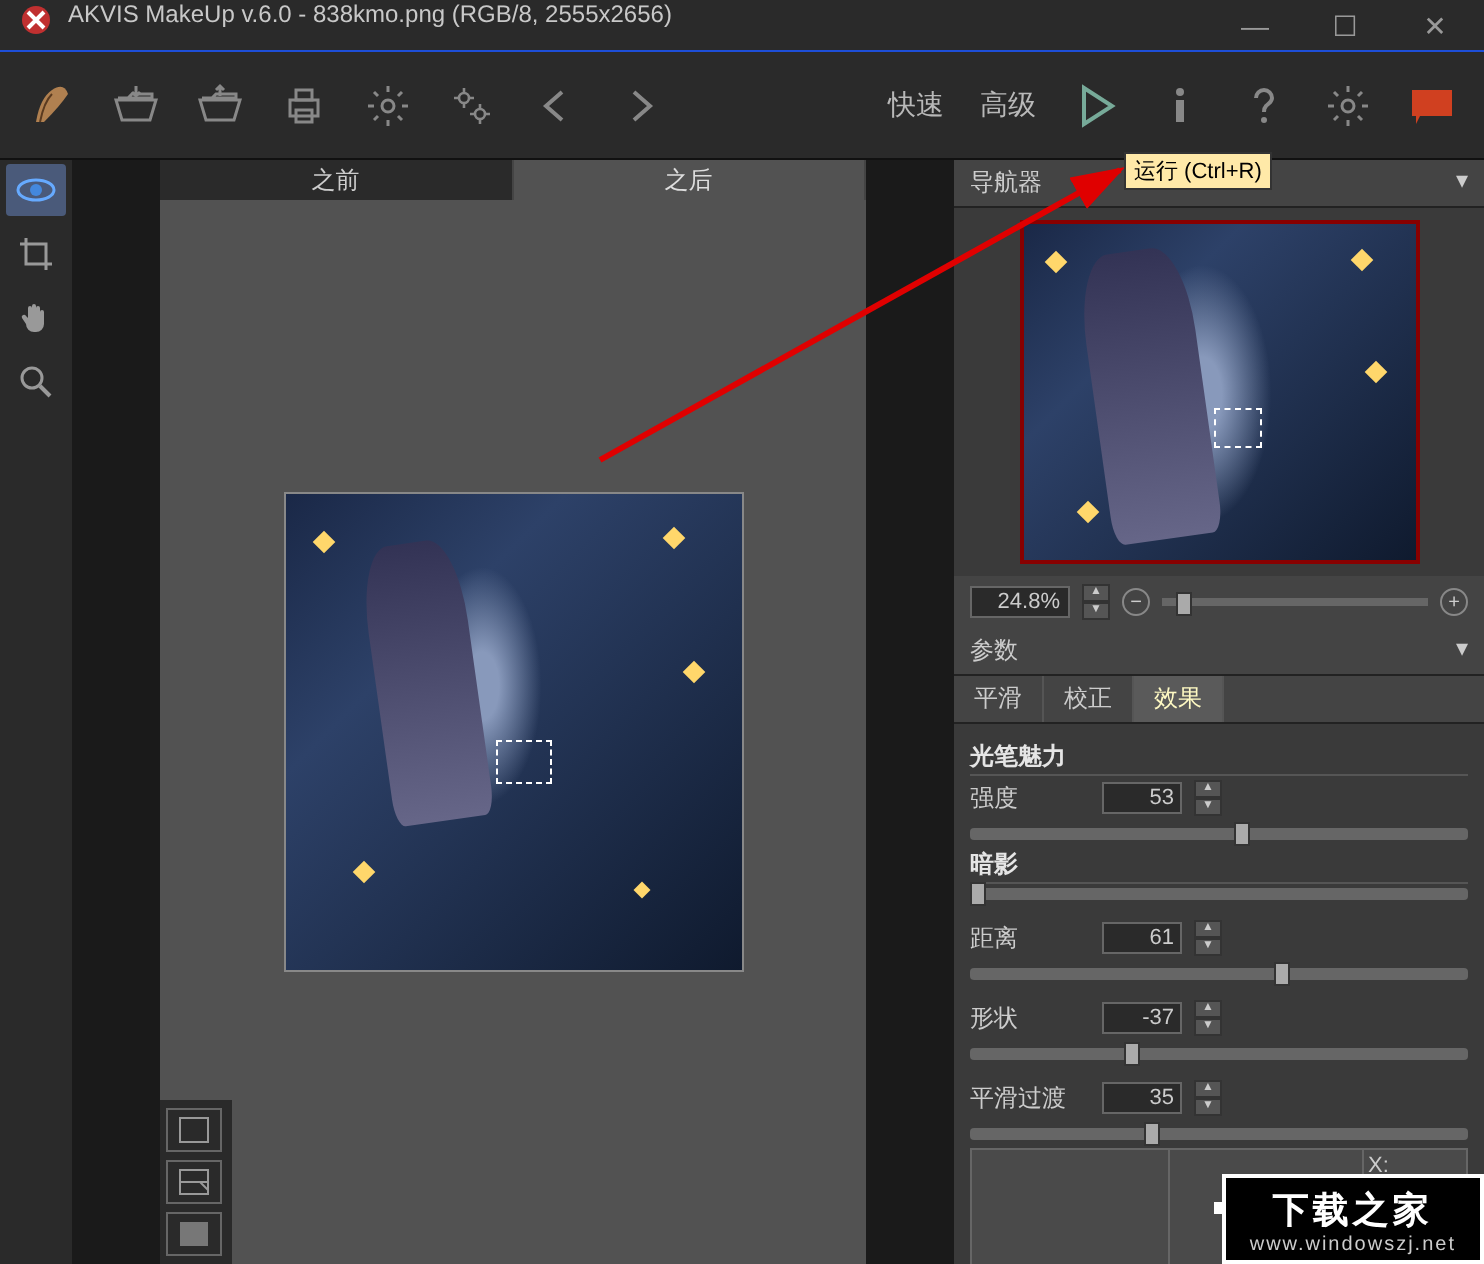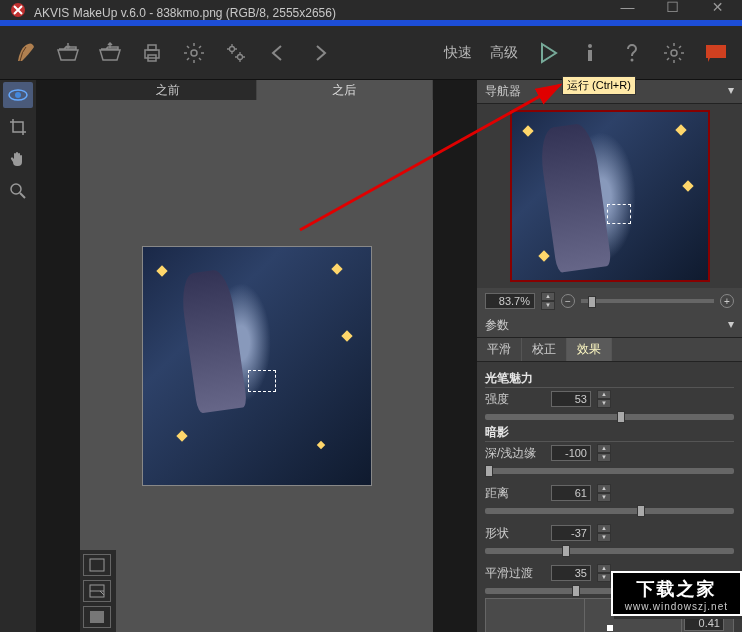--- a/index.html
+++ b/index.html
@@ -1,18 +1,18 @@
 <!DOCTYPE html>
 <html><head>
 <meta charset="utf-8">
 <style>
 * { margin: 0; padding: 0; box-sizing: border-box; font-family: "Microsoft YaHei", Arial, sans-serif; }
 body { background: #1a1a1a; width: 742px; height: 632px; overflow: hidden; user-select: none; }
 
-.titlebar { height: 26px; background: #2a2a2a; display: flex; align-items: flex-end; padding: 0 2px; color: #c8c8c8; font-size: 12px; border-bottom: 6px solid #1d4ed8; }
+.titlebar { height: 26px; background: #2a2a2a; display: flex; align-items: flex-start; padding: 0 2px; color: #c8c8c8; font-size: 12px; border-bottom: 1px solid #1d4ed8; }
 .titlebar .app-icon { width: 20px; height: 20px; margin: 0 6px; display:flex; align-items:center; justify-content:center;}
 .titlebar .title-text { flex: 1; }
 .titlebar .win-btn { width: 45px; height: 26px; display: flex; align-items: center; justify-content: center; color: #999; font-size: 14px; cursor: pointer; }
 
 .toolbar { height: 54px; background: #2a2a2a; display: flex; align-items: center; padding: 0 6px; gap: 2px; border-bottom: 1px solid #111; }
 .tb-btn { width: 40px; height: 40px; display: flex; align-items: center; justify-content: center; border-radius: 3px; cursor: pointer; color: #8a8a8a; }
 .tb-text { padding: 4px 8px; color: #b8b8b8; font-size: 14px; cursor: pointer; }
 .spacer { flex: 1; }
 
 .main { display: flex; height: calc(100% - 80px); gap: 44px; }
@@ -52,21 +52,21 @@
 .param-label { width:60px; font-size:12px; color:#ccc;}
 .param-val { width:40px; background:#2a2a2a; border:1px solid #666; text-align:right; padding:1px 3px; font-size:11px;}
 .slider-track { flex:1; height:6px; background:#666; position:relative; border-radius:2px;}
 .slider-thumb { position:absolute; top:-3px; width:8px; height:12px; background:#aaa; border:1px solid #333;}
 .stepper { width:14px; display:flex; flex-direction:column;}
 .step-btn{ height:9px; background:#555; border:1px solid #333; font-size:6px; text-align:center; cursor:pointer;}
 
 .tooltip { position:absolute; background:#ffe9a8; color:#000; border:1px solid #333; padding:1px 4px; font-size:11px; z-index:50;}
 .arrow { position:absolute; z-index:40; pointer-events:none;}
 
-.watermark { position:absolute; right:0; bottom:16px; z-index:60; }
+.watermark { position:absolute; right:0; bottom:0; z-index:60; }
 .wm-box { background:#000; color:#fff; border:2px solid #fff; padding:4px 12px 2px; text-align:center; font-family:"SimHei"; box-shadow:3px 3px 0 #333;}
 .wm-box .big{ font-size:18px; font-weight:bold; letter-spacing:2px;}
 .wm-box .small{ font-size:10px; letter-spacing:1px; color:#ccc;}
 
 .plot-area { height:60px; border:1px solid #666; background:#4a4a4a; margin-top:4px; display:flex;}
 .plot-canvas{ flex:1; position:relative;}
 .plot-point{ position:absolute; width:6px; height:6px; background:#fff;}
 .xy-col { width:52px; border-left:1px solid #666; padding:2px;}
 </style>
 </head>
@@ -255,21 +255,21 @@
         <div style="position:absolute;left:28%;top:12%;width:70px;height:130px;background:radial-gradient(ellipse,#8899bb 20%,transparent 70%);border-radius:40%;"></div>
         <div style="position:absolute;left:18%;top:8%;width:55px;height:145px;background:linear-gradient(180deg,#335 0%,#668 100%);border-radius:30% 30% 10% 10%;transform:rotate(-8deg);"></div>
         <div class="sparkle" style="left:12px;top:15px;"></div>
         <div class="sparkle" style="left:165px;top:14px;"></div>
         <div class="sparkle" style="left:28px;top:140px;"></div>
         <div class="sparkle" style="left:172px;top:70px;"></div>
         <div class="marquee" style="left:95px;top:92px;width:24px;height:20px;"></div>
       </div>
     </div>
     <div class="zoom-row">
-      <div class="zoom-val">83.7%</div>
+      <div class="zoom-val">24.8%</div>
       <div class="stepper">
           <div class="step-btn">▲</div>
           <div class="step-btn">▼</div>
         </div>
       <div class="minus-plus">−</div>
       <div class="zoom-slider">
           <div class="slider-thumb" style="left:5%;"></div>
         </div>
       <div class="minus-plus">+</div>
     </div>
@@ -291,28 +291,20 @@
         <div class="stepper">
             <div class="step-btn">▲</div>
             <div class="step-btn">▼</div>
           </div>
       </div>
       <div class="slider-track">
           <div class="slider-thumb" style="left:53%;"></div>
         </div>
 
       <div class="group-label">暗影</div>
-      <div class="param-row">
-        <div class="param-label">深/浅边缘</div>
-        <div class="param-val">-100</div>
-        <div class="stepper">
-            <div class="step-btn">▲</div>
-            <div class="step-btn">▼</div>
-          </div>
-      </div>
       <div class="slider-track">
           <div class="slider-thumb" style="left:0%;"></div>
         </div>
 
       <div class="param-row" style="margin-top:10px;">
         <div class="param-label">距离</div>
         <div class="param-val">61</div>
         <div class="stepper">
             <div class="step-btn">▲</div>
             <div class="step-btn">▼</div>

